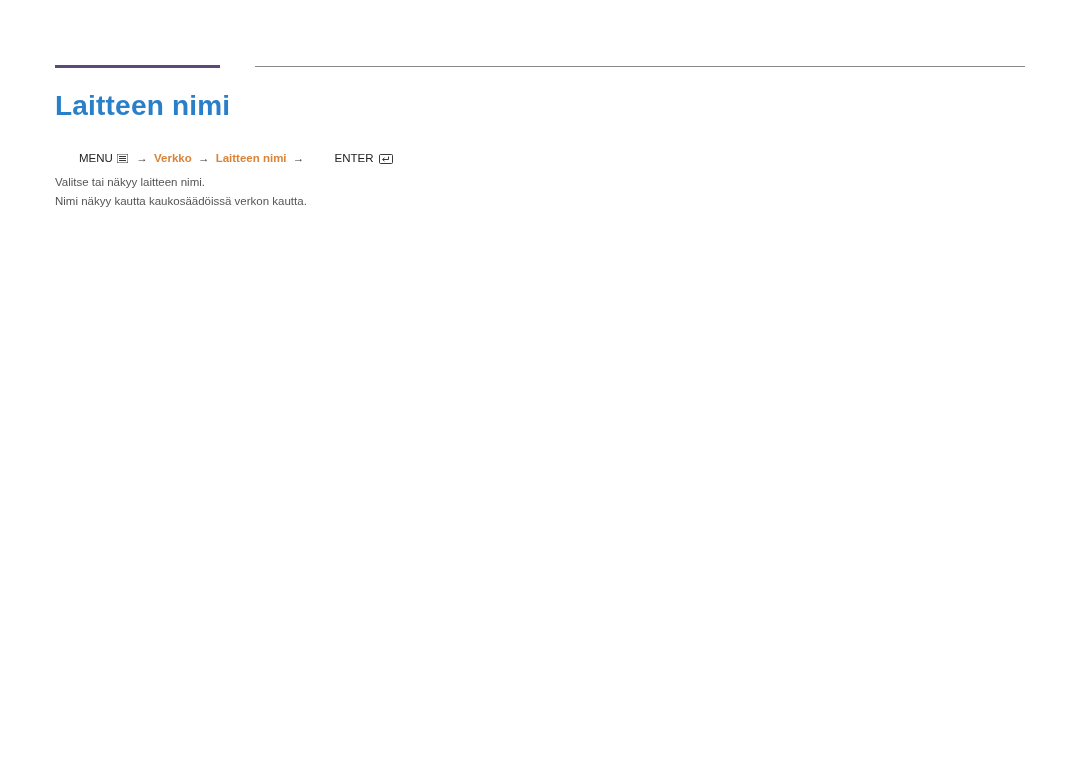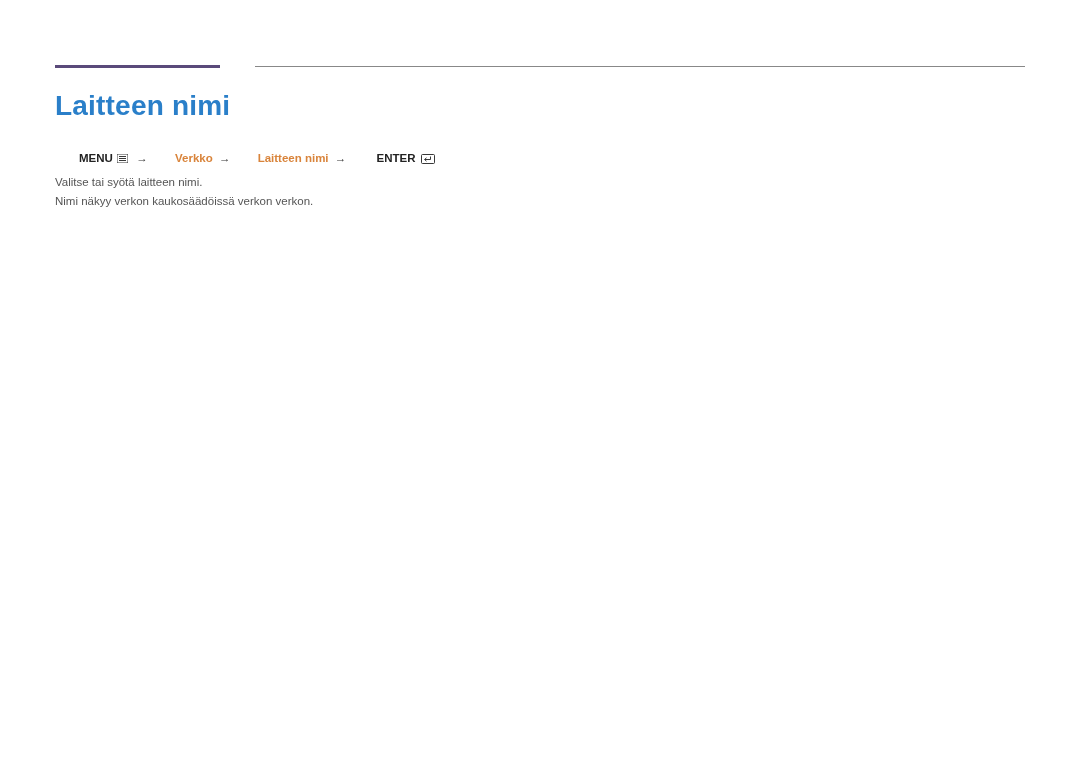--- a/index.html
+++ b/index.html
@@ -42,28 +42,27 @@
       color: #2a7fc9;
       margin-bottom: 30px;
       letter-spacing: 0.2px;
     }
     .breadcrumb {
       font-size: 11.5px;
       color: #333;
       margin-bottom: 7px;
     }
     .breadcrumb .bc-bold {
-      font-weight: 700;
+      font-weight: 400;
       color: #222;
       padding-left: 24px;
     }
     .breadcrumb .bc-highlight {
       font-weight: 700;
       color: #d9843b;
-      margin-left: 21px;
     }
     .breadcrumb .bc-arrow {
       color: #333;
       margin: 0 3px;
     }
     .menu-icon {
       display: inline-block;
       vertical-align: -1px;
       margin: 0 2px 0 1px;
     }
@@ -105,15 +104,15 @@
     <span class="bc-bold">ENTER</span>
     <span class="enter-icon">
       <svg width="14" height="10" viewBox="0 0 14 10">
         <rect x="0.5" y="0.5" width="13" height="9" fill="none" stroke="#222" stroke-width="0.9" rx="1"></rect>
         <path d="M 9.5 2.5 L 9.5 5.5 L 4 5.5" fill="none" stroke="#222" stroke-width="0.9"></path>
         <path d="M 5.5 3.8 L 3.5 5.5 L 5.5 7.2" fill="none" stroke="#222" stroke-width="0.9"></path>
       </svg>
     </span>
   </div>
 
-  <div class="body-text">Valitse tai syötä laitteen nimi.</div>
-  <div class="body-text">Nimi näkyy verkon kaukosäädöissä verkon verkon.</div>
+  <div class="body-text">Valitse tai näkyy laitteen nimi.</div>
+  <div class="body-text">Nimi näkyy kautta kaukosäädöissä verkon kautta.</div>
 </div>
 
 </body></html>

